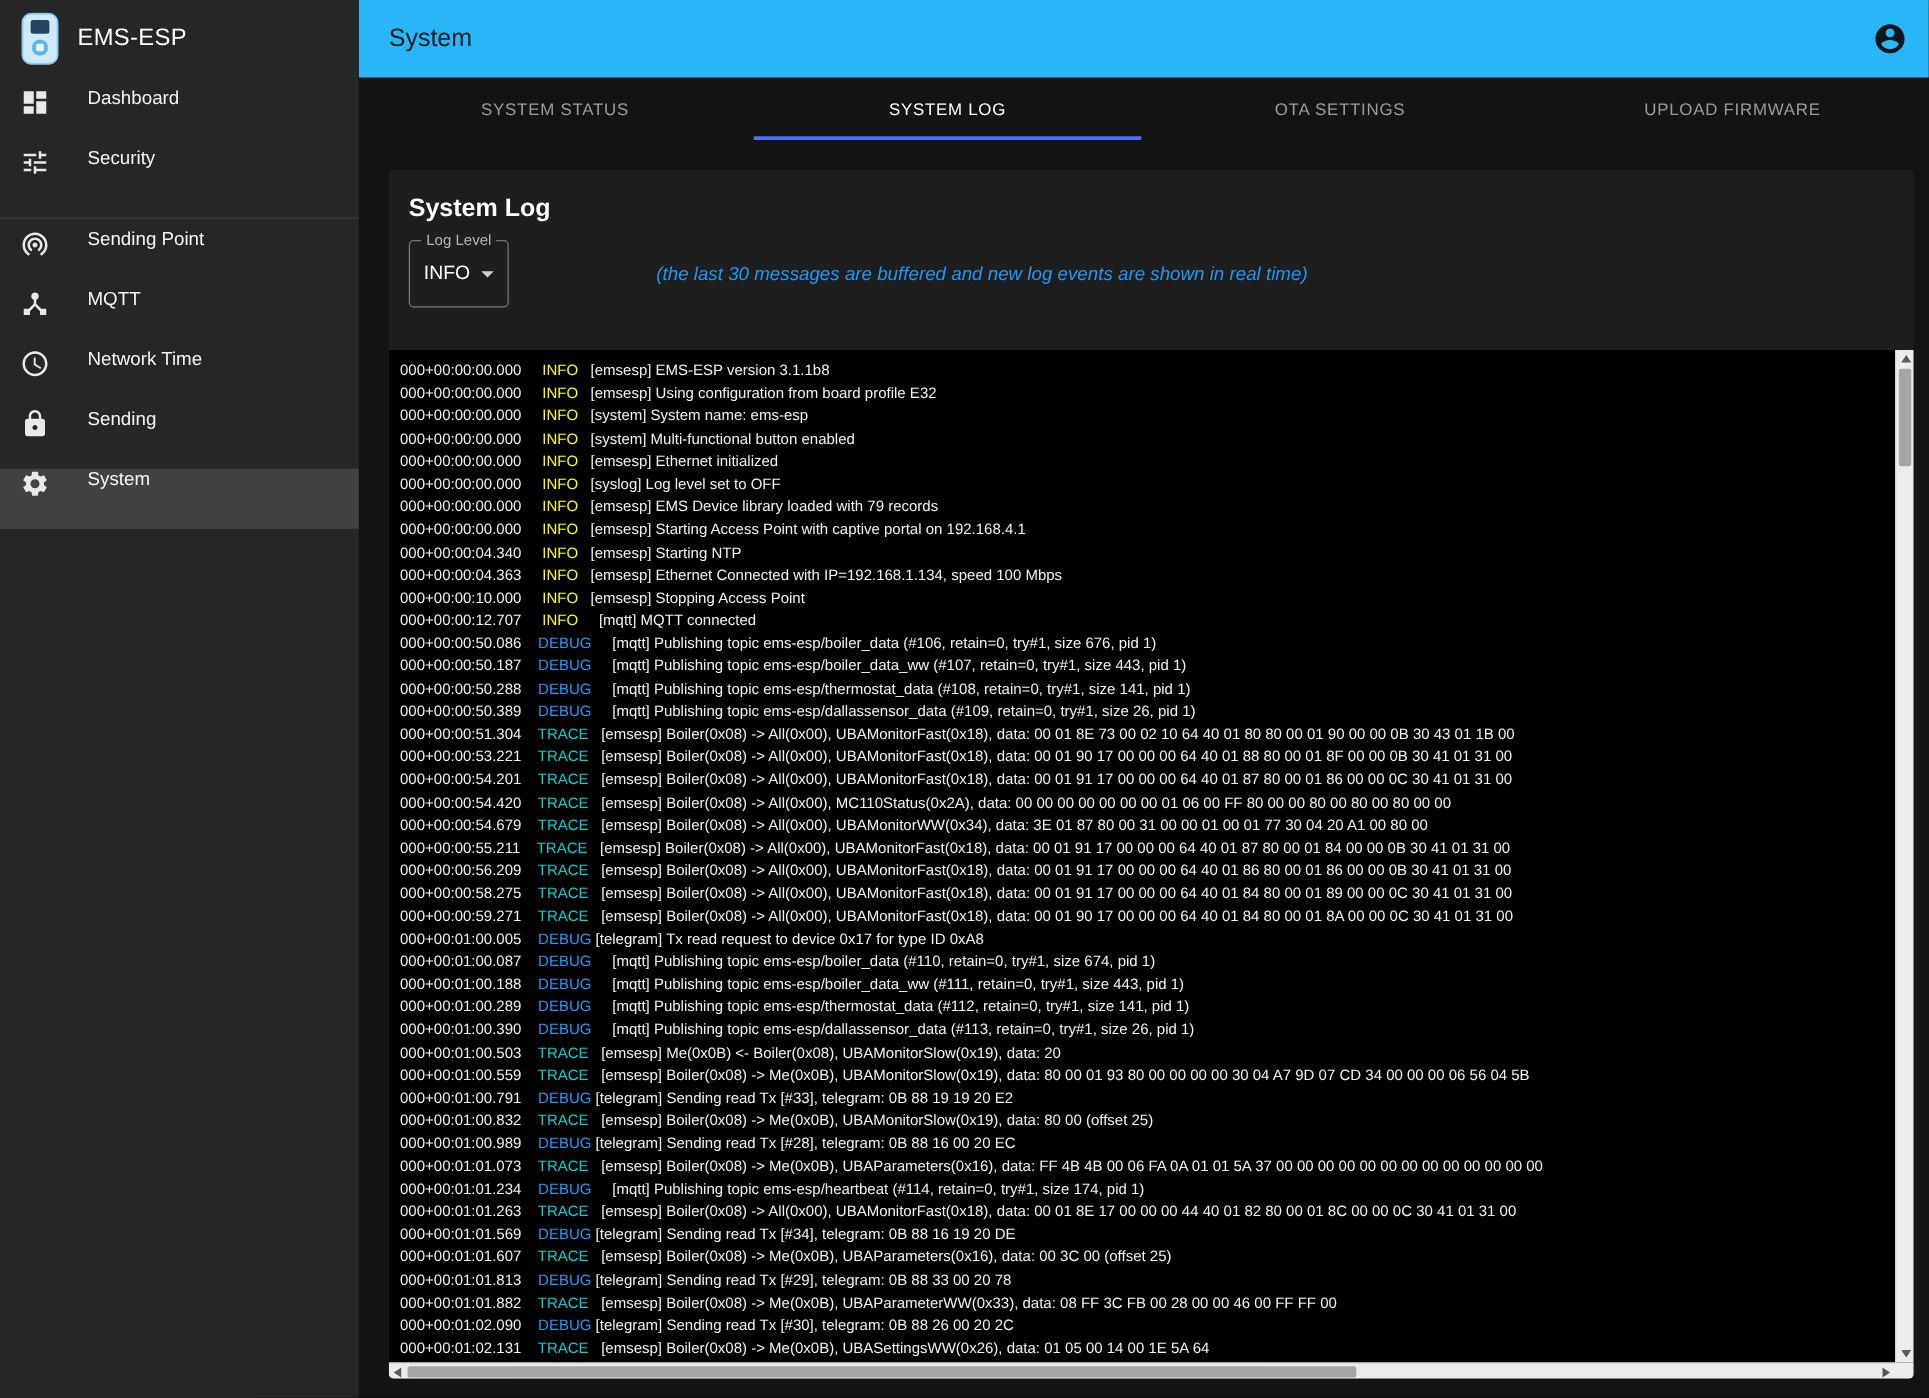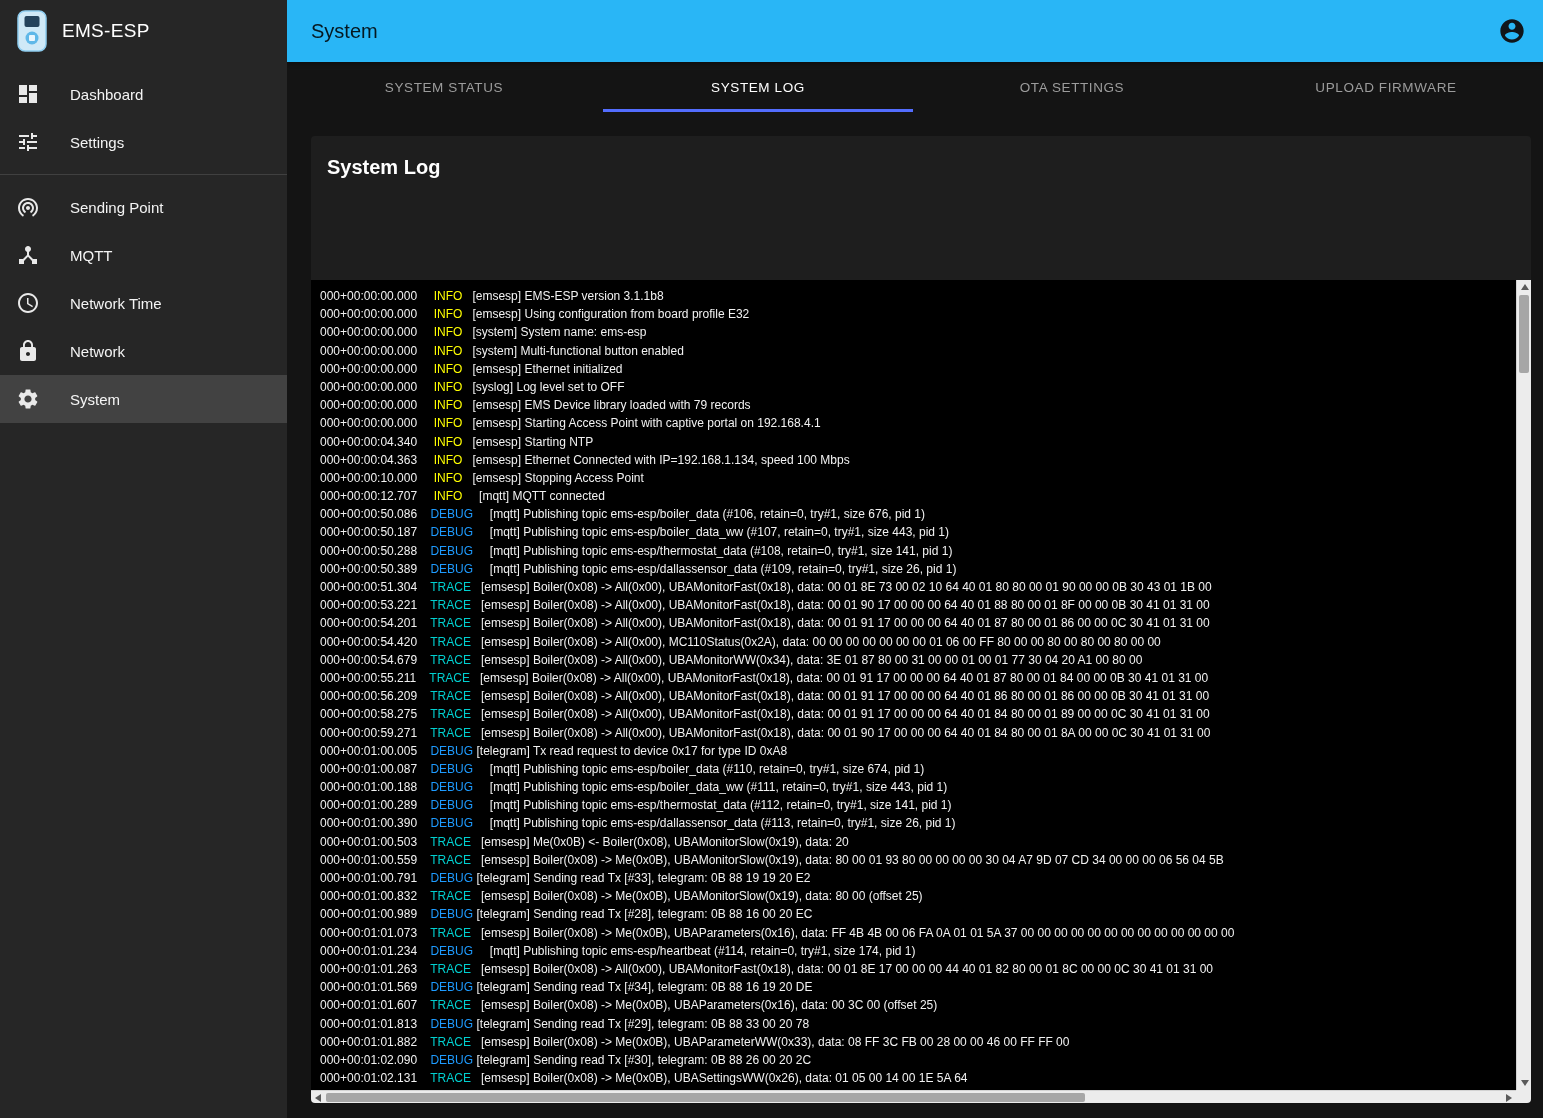--- a/index.html
+++ b/index.html
@@ -12,21 +12,21 @@
   }
   *{box-sizing:border-box;margin:0;padding:0}
   html,body{width:1543px;height:1118px;overflow:hidden;background:#141414;font-family:"Liberation Sans",sans-serif}
 
   
   .sidebar{position:absolute;left:0;top:0;width:287px;height:1118px;background:#262626;z-index:3}
   .side-header{height:62px;display:flex;align-items:center;padding:0 16px}
   .logo{width:32px;height:42px;flex:0 0 auto}
   .app-title{color:#fff;font-size:19px;font-weight:400;margin-left:14px;letter-spacing:.3px}
   .side-menu{padding-top:8px}
-  .side-item{height:48px;display:flex;align-items:center;padding:0 16px;cursor:pointer}
+  .side-item{height:48px;display:flex;align-items:flex-start;padding:0 16px;cursor:pointer}
   .side-item.selected{background:#424242}
   .sicon{width:24px;height:24px;margin-right:30px;display:flex;align-items:center;justify-content:center}
   .sicon svg{width:24px;height:24px;fill:#e9e9e9}
   .slabel{font-size:15px;color:rgba(255,255,255,.95)}
   .side-divider{height:1px;background:rgba(255,255,255,.12);margin:8px 0}
 
   
   .appbar{position:absolute;left:287px;top:0;right:0;height:62px;background:var(--appbar);
           display:flex;align-items:center;padding:0 16px 0 24px;z-index:2;box-shadow:0 2px 4px rgba(0,0,0,.3)}
   .appbar-title{font-size:20px;font-weight:500;color:rgba(0,0,0,.87)}
@@ -99,21 +99,21 @@
           </svg>
       </span>
       <span class="slabel">Dashboard</span>
     </div>
     <div class="side-item">
       <span class="sicon">
         <svg viewBox="0 0 24 24">
             <path d="M3 17v2h6v-2H3zM3 5v2h10V5H3zm10 16v-2h8v-2h-8v-2h-2v6h2zM7 9v2H3v2h4v2h2V9H7zm14 4v-2H11v2h10zm-6-4h2V7h4V5h-4V3h-2v6z"></path>
           </svg>
       </span>
-      <span class="slabel">Settings</span>
+      <span class="slabel">Security</span>
     </div>
 
     <div class="side-divider"></div>
 
     <div class="side-item">
       <span class="sicon">
         <svg viewBox="0 0 24 24">
             <path d="M12 11c-1.1 0-2 .9-2 2s.9 2 2 2 2-.9 2-2-.9-2-2-2zm6 2c0-3.31-2.69-6-6-6s-6 2.69-6 6c0 2.22 1.21 4.15 3 5.19l1-1.74c-1.19-.7-2-1.97-2-3.45 0-2.21 1.79-4 4-4s4 1.79 4 4c0 1.48-.81 2.75-2 3.45l1 1.74c1.79-1.04 3-2.97 3-5.19zM12 3C6.48 3 2 7.48 2 13c0 3.7 2.01 6.92 4.99 8.65l1-1.73C5.61 18.53 4 15.96 4 13c0-4.42 3.58-8 8-8s8 3.58 8 8c0 2.96-1.61 5.53-4 6.92l1 1.73c2.99-1.73 5-4.95 5-8.65 0-5.52-4.48-10-10-10z"></path>
           </svg>
       </span>
@@ -134,21 +134,21 @@
           </svg>
       </span>
       <span class="slabel">Network Time</span>
     </div>
     <div class="side-item">
       <span class="sicon">
         <svg viewBox="0 0 24 24">
             <path d="M18 8h-1V6c0-2.76-2.24-5-5-5S7 3.24 7 6v2H6c-1.1 0-2 .9-2 2v10c0 1.1.9 2 2 2h12c1.1 0 2-.9 2-2V10c0-1.1-.9-2-2-2zm-6 9c-1.1 0-2-.9-2-2s.9-2 2-2 2 .9 2 2-.9 2-2 2zm3.1-9H8.9V6c0-1.71 1.39-3.1 3.1-3.1 1.71 0 3.1 1.39 3.1 3.1v2z"></path>
           </svg>
       </span>
-      <span class="slabel">Network</span>
+      <span class="slabel">Sending</span>
     </div>
     <div class="side-item selected">
       <span class="sicon">
         <svg viewBox="0 0 24 24">
             <path d="M19.14 12.94c.04-.3.06-.61.06-.94 0-.32-.02-.64-.07-.94l2.03-1.58c.18-.14.23-.41.12-.61l-1.92-3.32c-.12-.22-.37-.29-.59-.22l-2.39.96c-.5-.38-1.03-.7-1.62-.94l-.36-2.54c-.04-.24-.24-.41-.48-.41h-3.84c-.24 0-.43.17-.47.41l-.36 2.54c-.59.24-1.13.57-1.62.94l-2.39-.96c-.22-.08-.47 0-.59.22L2.74 8.87c-.12.21-.08.47.12.61l2.03 1.58c-.05.3-.09.63-.09.94s.02.64.07.94l-2.03 1.58c-.18.14-.23.41-.12.61l1.92 3.32c.12.22.37.29.59.22l2.39-.96c.5.38 1.03.7 1.62.94l.36 2.54c.05.24.24.41.48.41h3.84c.24 0 .44-.17.47-.41l.36-2.54c.59-.24 1.13-.56 1.62-.94l2.39.96c.22.08.47 0 .59-.22l1.92-3.32c.12-.22.07-.47-.12-.61l-2.01-1.58zM12 15.6c-1.98 0-3.6-1.62-3.6-3.6s1.62-3.6 3.6-3.6 3.6 1.62 3.6 3.6-1.62 3.6-3.6 3.6z"></path>
           </svg>
       </span>
       <span class="slabel">System</span>
     </div>
   </div>
@@ -174,20 +174,28 @@
       <span>OTA SETTINGS</span>
     </div>
   <div class="tab">
       <span>UPLOAD FIRMWARE</span>
     </div>
 </div>
 
 <div class="card">
   <div class="card-head">
     <div class="card-title">System Log</div>
+    <div class="controls">
+      <div class="loglevel">
+        <span class="loglevel-label">Log Level</span>
+        <span class="loglevel-value">INFO</span>
+        <span class="caret"></span>
+      </div>
+      <span class="note">(the last 30 messages are buffered and new log events are shown in real time)</span>
+    </div>
   </div>
 
   <div class="console">
     <div class="console-lines"><div class="log-line"><span>000+00:00:00.000 </span><span class="lvl-INFO">    INFO</span><span>   [emsesp] EMS-ESP version 3.1.1b8</span></div><div class="log-line"><span>000+00:00:00.000 </span><span class="lvl-INFO">    INFO</span><span>   [emsesp] Using configuration from board profile E32</span></div><div class="log-line"><span>000+00:00:00.000 </span><span class="lvl-INFO">    INFO</span><span>   [system] System name: ems-esp</span></div><div class="log-line"><span>000+00:00:00.000 </span><span class="lvl-INFO">    INFO</span><span>   [system] Multi-functional button enabled</span></div><div class="log-line"><span>000+00:00:00.000 </span><span class="lvl-INFO">    INFO</span><span>   [emsesp] Ethernet initialized</span></div><div class="log-line"><span>000+00:00:00.000 </span><span class="lvl-INFO">    INFO</span><span>   [syslog] Log level set to OFF</span></div><div class="log-line"><span>000+00:00:00.000 </span><span class="lvl-INFO">    INFO</span><span>   [emsesp] EMS Device library loaded with 79 records</span></div><div class="log-line"><span>000+00:00:00.000 </span><span class="lvl-INFO">    INFO</span><span>   [emsesp] Starting Access Point with captive portal on 192.168.4.1</span></div><div class="log-line"><span>000+00:00:04.340 </span><span class="lvl-INFO">    INFO</span><span>   [emsesp] Starting NTP</span></div><div class="log-line"><span>000+00:00:04.363 </span><span class="lvl-INFO">    INFO</span><span>   [emsesp] Ethernet Connected with IP=192.168.1.134, speed 100 Mbps</span></div><div class="log-line"><span>000+00:00:10.000 </span><span class="lvl-INFO">    INFO</span><span>   [emsesp] Stopping Access Point</span></div><div class="log-line"><span>000+00:00:12.707 </span><span class="lvl-INFO">    INFO</span><span>     [mqtt] MQTT connected</span></div><div class="log-line"><span>000+00:00:50.086 </span><span class="lvl-DEBUG">   DEBUG</span><span>     [mqtt] Publishing topic ems-esp/boiler_data (#106, retain=0, try#1, size 676, pid 1)</span></div><div class="log-line"><span>000+00:00:50.187 </span><span class="lvl-DEBUG">   DEBUG</span><span>     [mqtt] Publishing topic ems-esp/boiler_data_ww (#107, retain=0, try#1, size 443, pid 1)</span></div><div class="log-line"><span>000+00:00:50.288 </span><span class="lvl-DEBUG">   DEBUG</span><span>     [mqtt] Publishing topic ems-esp/thermostat_data (#108, retain=0, try#1, size 141, pid 1)</span></div><div class="log-line"><span>000+00:00:50.389 </span><span class="lvl-DEBUG">   DEBUG</span><span>     [mqtt] Publishing topic ems-esp/dallassensor_data (#109, retain=0, try#1, size 26, pid 1)</span></div><div class="log-line"><span>000+00:00:51.304 </span><span class="lvl-TRACE">   TRACE</span><span>   [emsesp] Boiler(0x08) -&gt; All(0x00), UBAMonitorFast(0x18), data: 00 01 8E 73 00 02 10 64 40 01 80 80 00 01 90 00 00 0B 30 43 01 1B 00</span></div><div class="log-line"><span>000+00:00:53.221 </span><span class="lvl-TRACE">   TRACE</span><span>   [emsesp] Boiler(0x08) -&gt; All(0x00), UBAMonitorFast(0x18), data: 00 01 90 17 00 00 00 64 40 01 88 80 00 01 8F 00 00 0B 30 41 01 31 00</span></div><div class="log-line"><span>000+00:00:54.201 </span><span class="lvl-TRACE">   TRACE</span><span>   [emsesp] Boiler(0x08) -&gt; All(0x00), UBAMonitorFast(0x18), data: 00 01 91 17 00 00 00 64 40 01 87 80 00 01 86 00 00 0C 30 41 01 31 00</span></div><div class="log-line"><span>000+00:00:54.420 </span><span class="lvl-TRACE">   TRACE</span><span>   [emsesp] Boiler(0x08) -&gt; All(0x00), MC110Status(0x2A), data: 00 00 00 00 00 00 00 01 06 00 FF 80 00 00 80 00 80 00 80 00 00</span></div><div class="log-line"><span>000+00:00:54.679 </span><span class="lvl-TRACE">   TRACE</span><span>   [emsesp] Boiler(0x08) -&gt; All(0x00), UBAMonitorWW(0x34), data: 3E 01 87 80 00 31 00 00 01 00 01 77 30 04 20 A1 00 80 00</span></div><div class="log-line"><span>000+00:00:55.211 </span><span class="lvl-TRACE">   TRACE</span><span>   [emsesp] Boiler(0x08) -&gt; All(0x00), UBAMonitorFast(0x18), data: 00 01 91 17 00 00 00 64 40 01 87 80 00 01 84 00 00 0B 30 41 01 31 00</span></div><div class="log-line"><span>000+00:00:56.209 </span><span class="lvl-TRACE">   TRACE</span><span>   [emsesp] Boiler(0x08) -&gt; All(0x00), UBAMonitorFast(0x18), data: 00 01 91 17 00 00 00 64 40 01 86 80 00 01 86 00 00 0B 30 41 01 31 00</span></div><div class="log-line"><span>000+00:00:58.275 </span><span class="lvl-TRACE">   TRACE</span><span>   [emsesp] Boiler(0x08) -&gt; All(0x00), UBAMonitorFast(0x18), data: 00 01 91 17 00 00 00 64 40 01 84 80 00 01 89 00 00 0C 30 41 01 31 00</span></div><div class="log-line"><span>000+00:00:59.271 </span><span class="lvl-TRACE">   TRACE</span><span>   [emsesp] Boiler(0x08) -&gt; All(0x00), UBAMonitorFast(0x18), data: 00 01 90 17 00 00 00 64 40 01 84 80 00 01 8A 00 00 0C 30 41 01 31 00</span></div><div class="log-line"><span>000+00:01:00.005 </span><span class="lvl-DEBUG">   DEBUG</span><span> [telegram] Tx read request to device 0x17 for type ID 0xA8</span></div><div class="log-line"><span>000+00:01:00.087 </span><span class="lvl-DEBUG">   DEBUG</span><span>     [mqtt] Publishing topic ems-esp/boiler_data (#110, retain=0, try#1, size 674, pid 1)</span></div><div class="log-line"><span>000+00:01:00.188 </span><span class="lvl-DEBUG">   DEBUG</span><span>     [mqtt] Publishing topic ems-esp/boiler_data_ww (#111, retain=0, try#1, size 443, pid 1)</span></div><div class="log-line"><span>000+00:01:00.289 </span><span class="lvl-DEBUG">   DEBUG</span><span>     [mqtt] Publishing topic ems-esp/thermostat_data (#112, retain=0, try#1, size 141, pid 1)</span></div><div class="log-line"><span>000+00:01:00.390 </span><span class="lvl-DEBUG">   DEBUG</span><span>     [mqtt] Publishing topic ems-esp/dallassensor_data (#113, retain=0, try#1, size 26, pid 1)</span></div><div class="log-line"><span>000+00:01:00.503 </span><span class="lvl-TRACE">   TRACE</span><span>   [emsesp] Me(0x0B) &lt;- Boiler(0x08), UBAMonitorSlow(0x19), data: 20</span></div><div class="log-line"><span>000+00:01:00.559 </span><span class="lvl-TRACE">   TRACE</span><span>   [emsesp] Boiler(0x08) -&gt; Me(0x0B), UBAMonitorSlow(0x19), data: 80 00 01 93 80 00 00 00 00 30 04 A7 9D 07 CD 34 00 00 00 06 56 04 5B</span></div><div class="log-line"><span>000+00:01:00.791 </span><span class="lvl-DEBUG">   DEBUG</span><span> [telegram] Sending read Tx [#33], telegram: 0B 88 19 19 20 E2</span></div><div class="log-line"><span>000+00:01:00.832 </span><span class="lvl-TRACE">   TRACE</span><span>   [emsesp] Boiler(0x08) -&gt; Me(0x0B), UBAMonitorSlow(0x19), data: 80 00 (offset 25)</span></div><div class="log-line"><span>000+00:01:00.989 </span><span class="lvl-DEBUG">   DEBUG</span><span> [telegram] Sending read Tx [#28], telegram: 0B 88 16 00 20 EC</span></div><div class="log-line"><span>000+00:01:01.073 </span><span class="lvl-TRACE">   TRACE</span><span>   [emsesp] Boiler(0x08) -&gt; Me(0x0B), UBAParameters(0x16), data: FF 4B 4B 00 06 FA 0A 01 01 5A 37 00 00 00 00 00 00 00 00 00 00 00 00 00</span></div><div class="log-line"><span>000+00:01:01.234 </span><span class="lvl-DEBUG">   DEBUG</span><span>     [mqtt] Publishing topic ems-esp/heartbeat (#114, retain=0, try#1, size 174, pid 1)</span></div><div class="log-line"><span>000+00:01:01.263 </span><span class="lvl-TRACE">   TRACE</span><span>   [emsesp] Boiler(0x08) -&gt; All(0x00), UBAMonitorFast(0x18), data: 00 01 8E 17 00 00 00 44 40 01 82 80 00 01 8C 00 00 0C 30 41 01 31 00</span></div><div class="log-line"><span>000+00:01:01.569 </span><span class="lvl-DEBUG">   DEBUG</span><span> [telegram] Sending read Tx [#34], telegram: 0B 88 16 19 20 DE</span></div><div class="log-line"><span>000+00:01:01.607 </span><span class="lvl-TRACE">   TRACE</span><span>   [emsesp] Boiler(0x08) -&gt; Me(0x0B), UBAParameters(0x16), data: 00 3C 00 (offset 25)</span></div><div class="log-line"><span>000+00:01:01.813 </span><span class="lvl-DEBUG">   DEBUG</span><span> [telegram] Sending read Tx [#29], telegram: 0B 88 33 00 20 78</span></div><div class="log-line"><span>000+00:01:01.882 </span><span class="lvl-TRACE">   TRACE</span><span>   [emsesp] Boiler(0x08) -&gt; Me(0x0B), UBAParameterWW(0x33), data: 08 FF 3C FB 00 28 00 00 46 00 FF FF 00</span></div><div class="log-line"><span>000+00:01:02.090 </span><span class="lvl-DEBUG">   DEBUG</span><span> [telegram] Sending read Tx [#30], telegram: 0B 88 26 00 20 2C</span></div><div class="log-line"><span>000+00:01:02.131 </span><span class="lvl-TRACE">   TRACE</span><span>   [emsesp] Boiler(0x08) -&gt; Me(0x0B), UBASettingsWW(0x26), data: 01 05 00 14 00 1E 5A 64</span></div><div class="log-line"><span>000+00:01:02.200 </span><span class="lvl-TRACE">   TRACE</span><span>   [emsesp] Boiler(0x08) -&gt; All(0x00), UBAMonitorFast(0x18), data: 00 01 8D 17 00 00 00 44 40 01 82 80 00 01 8C 00 00 0B 30 41 01 31 00</span></div></div>
 
     <div class="vscroll">
       <span class="arr up"></span>
       <span class="thumb"></span>
       <span class="arr down"></span>
     </div>

